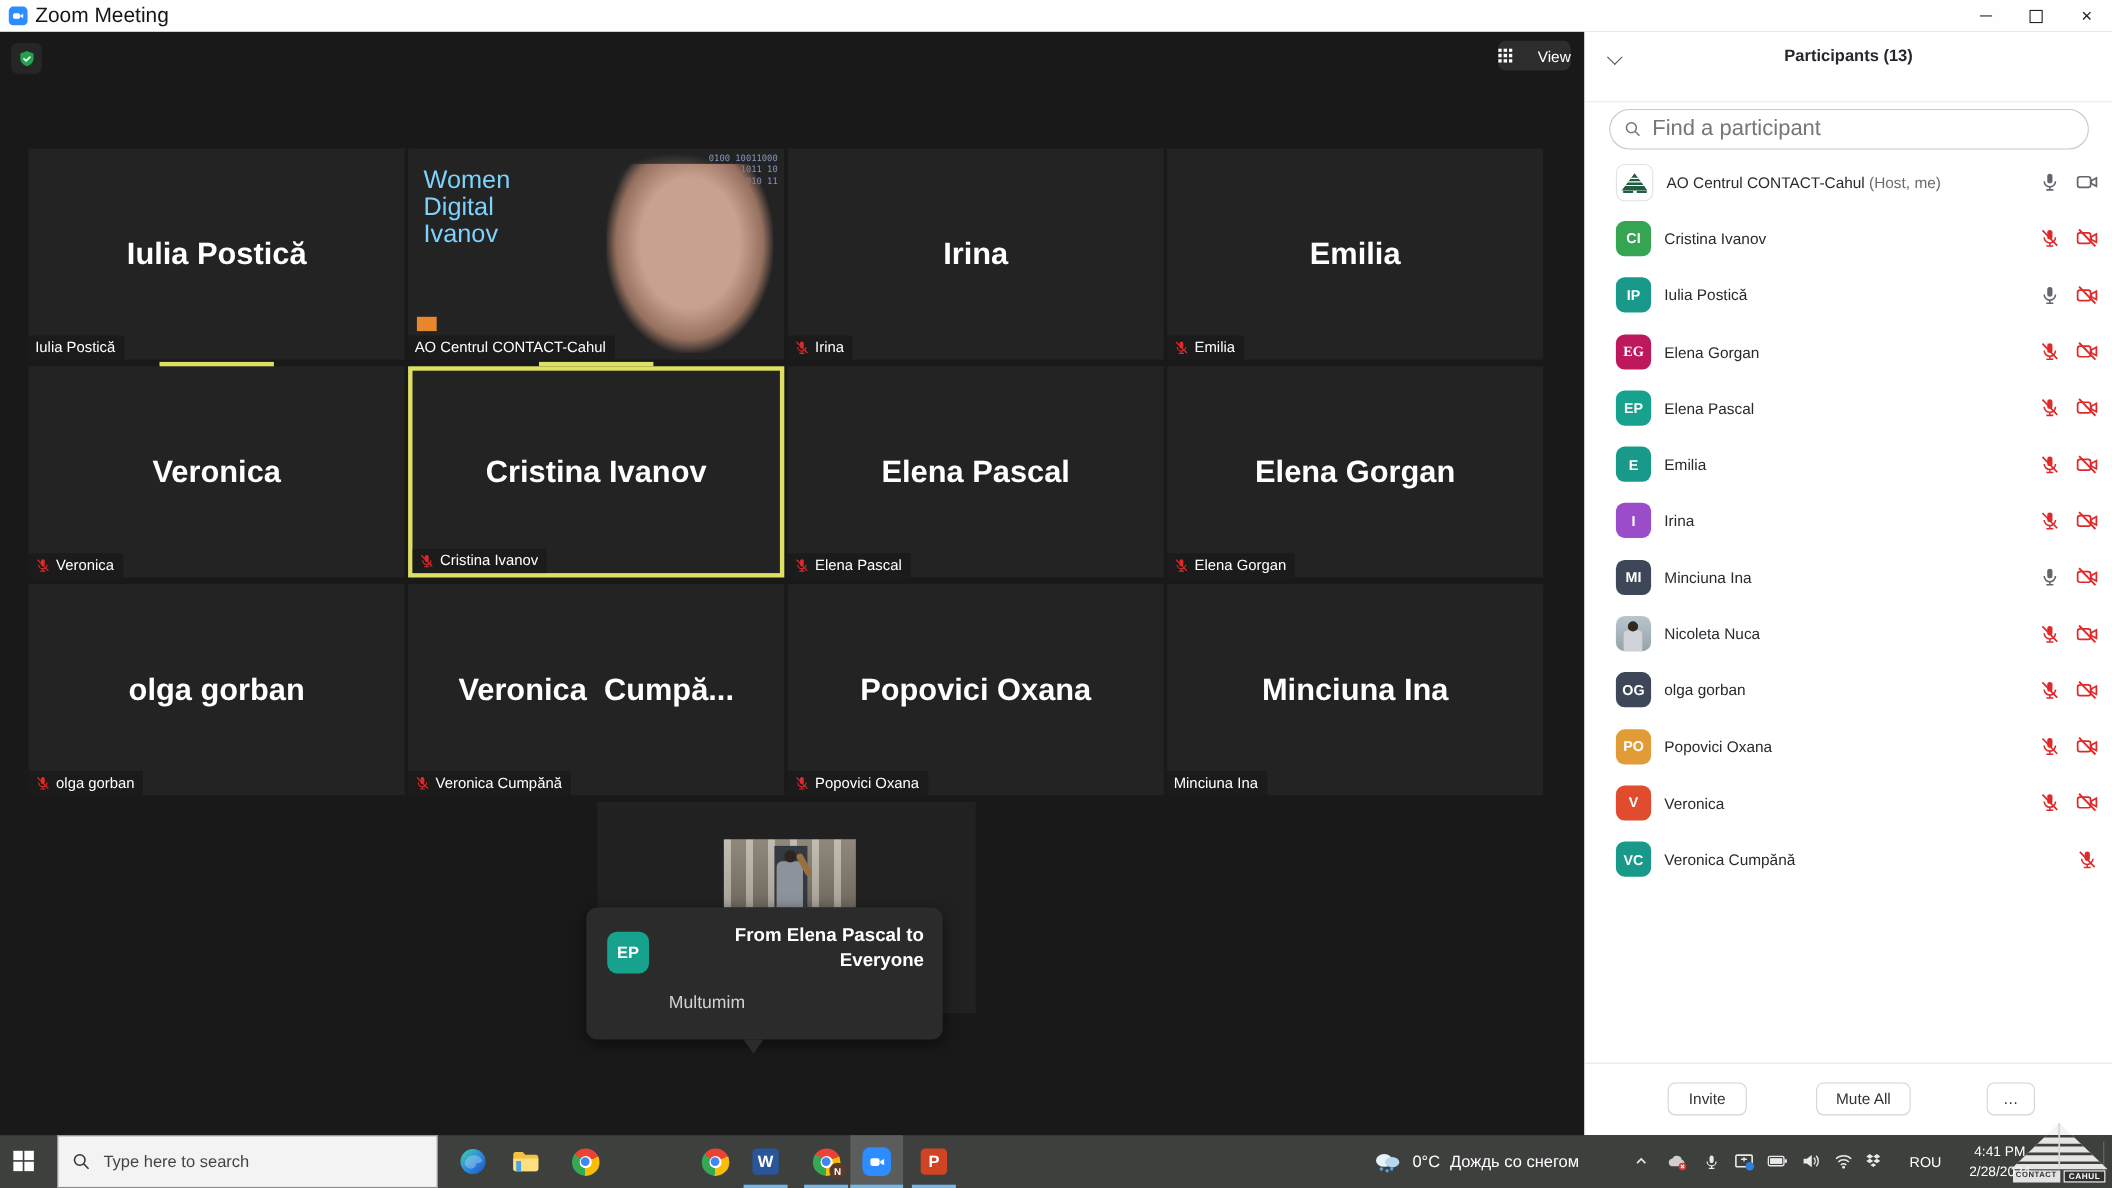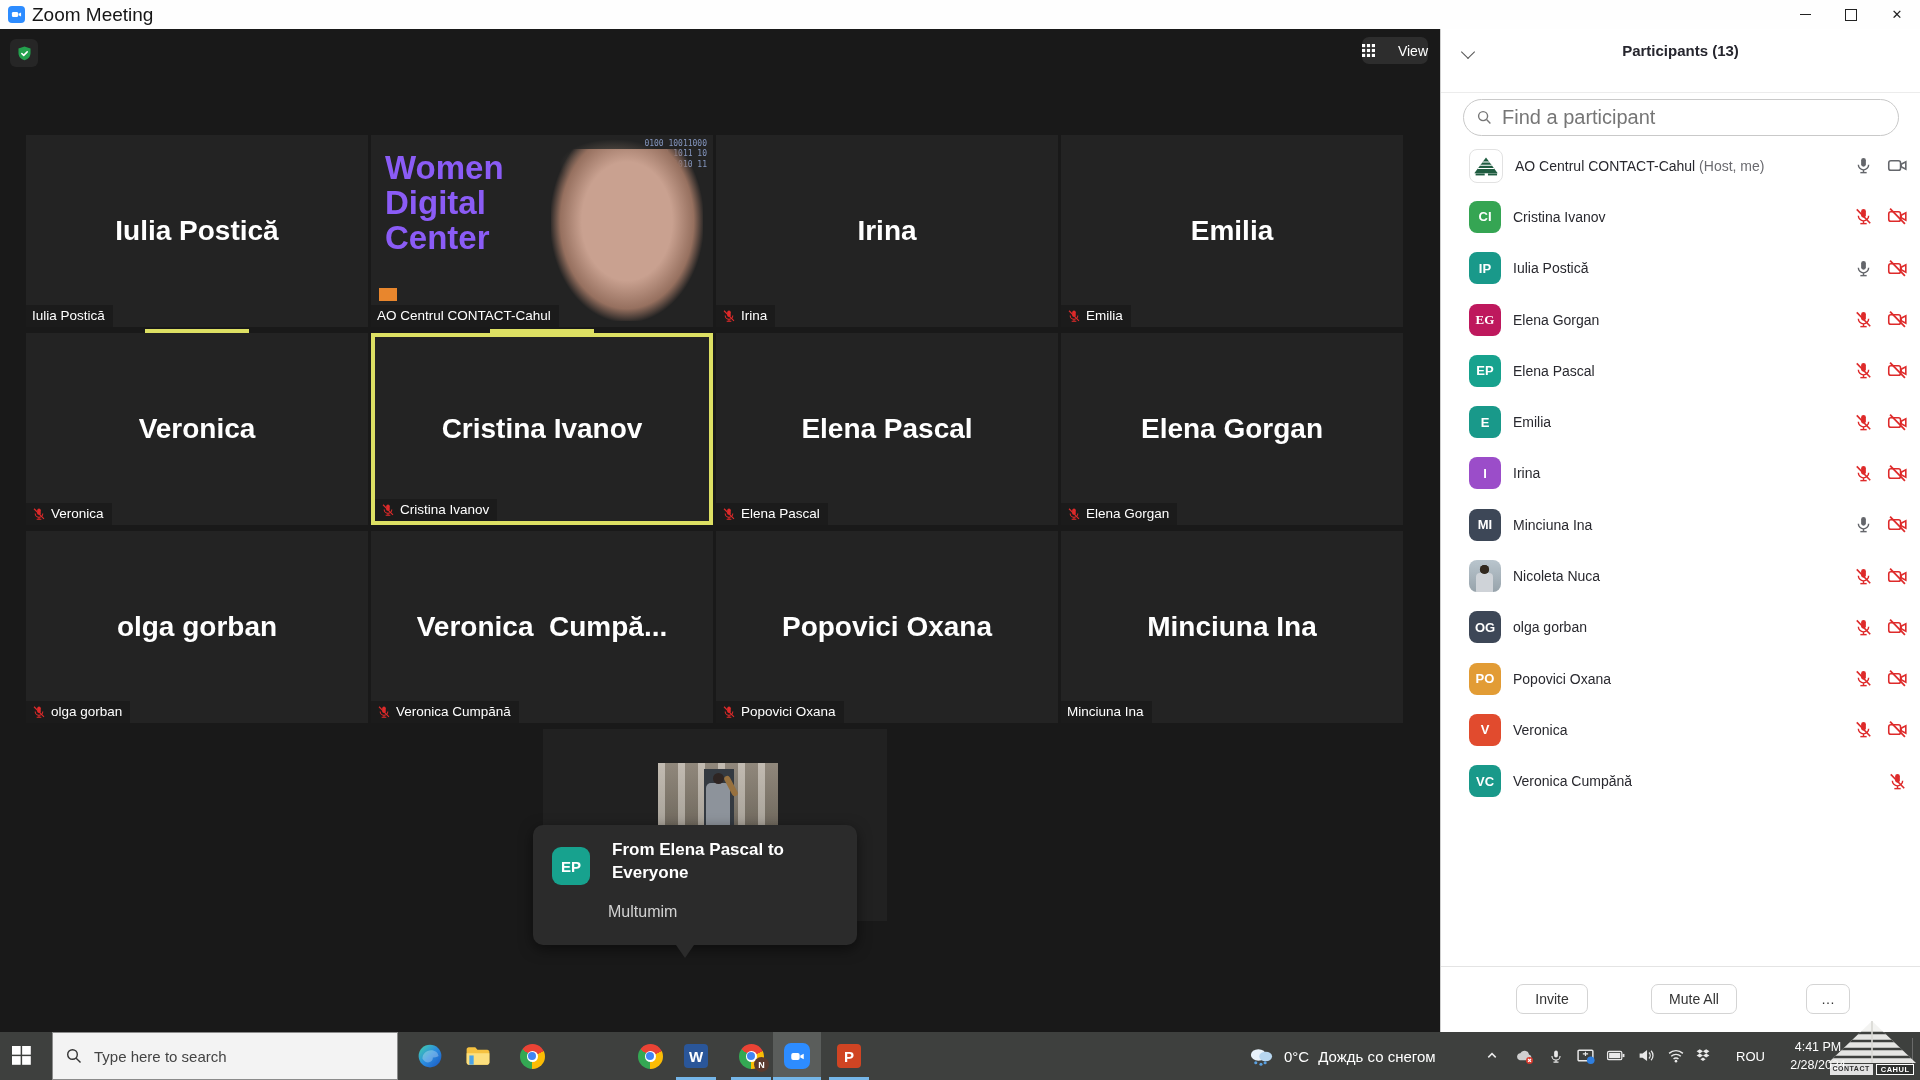--- a/index.html
+++ b/index.html
@@ -18,39 +18,39 @@
   #view-btn{position:absolute;left:1362px;top:8px;width:66px;height:27px;border-radius:7px;background:#2d2d2d;display:flex;align-items:center;justify-content:space-between;gap:6px;color:#fff;font-size:14px;}
   
   #grid{position:absolute;left:26px;top:106px;width:1382px;height:800px;}
   .tile{position:absolute;width:342px;height:192px;background:#232323;box-sizing:border-box;}
   .tile.hl{border:4px solid var(--accent);}
   .tile .bigname{position:absolute;left:0;top:0;right:0;bottom:0;display:flex;align-items:center;justify-content:center;color:#fff;font-weight:bold;font-size:28px;white-space:pre;}
   .chip{position:absolute;left:0;bottom:0;display:flex;align-items:center;gap:5px;background:rgba(22,22,22,.62);padding:3px 8px 4px 6px;color:#fff;font-size:13.5px;}
   .chip svg{display:block;}
   .audio-bar{position:absolute;left:50%;transform:translateX(-50%);bottom:-7px;width:104px;height:5px;background:var(--accent);}
   
-  .slide-line{color:#8b5cf6;font-weight:bold;font-size:33px;line-height:1.06;}
+  .slide-line{color:#7dd3fc;font-weight:normal;font-size:23px;line-height:1.06;}
   .slide-text{position:absolute;left:14px;top:16px;}
   .code-lines{position:absolute;right:6px;top:4px;text-align:right;font-family:"DejaVu Sans Mono",monospace;font-size:8px;color:#94a9d9;opacity:.85;line-height:1.3;}
   .face{position:absolute;right:10px;top:14px;width:152px;height:172px;background:radial-gradient(ellipse at 50% 42%,#c9a190 0 42%,#96705f 62%,rgba(30,26,24,0) 72%);}
   .hairblob{position:absolute;right:44px;top:4px;width:110px;height:52px;border-radius:50%;background:radial-gradient(#7a6a5d,rgba(30,26,24,0) 70%);}
   .orange-sq{position:absolute;left:8px;bottom:26px;width:18px;height:13px;background:#e8862d;}
   
   #tile13{position:absolute;left:543px;top:700px;width:344px;height:192px;background:#212121;}
   #photo{position:absolute;left:658px;top:734px;width:120px;height:62px;background:linear-gradient(180deg,#a89e90,#837b6e);overflow:hidden;}
   #photo .cols{position:absolute;inset:0;background:repeating-linear-gradient(90deg,rgba(255,255,255,.30) 0 7px,rgba(0,0,0,.14) 7px 20px);}
   #photo .door{position:absolute;left:46px;top:6px;width:30px;height:56px;background:#343a41;}
   #photo .head{position:absolute;left:55px;top:10px;width:11px;height:11px;border-radius:50%;background:#2e2523;}
   #photo .body{position:absolute;left:48px;top:20px;width:24px;height:42px;border-radius:5px 5px 0 0;background:#8d939b;}
   #photo .arm{position:absolute;left:70px;top:12px;width:6px;height:22px;border-radius:3px;background:#97713f;transform:rotate(-28deg);}
   
   #popup{position:absolute;left:533px;top:796px;width:324px;height:120px;background:#2b2b2b;border-radius:10px;box-shadow:0 4px 14px rgba(0,0,0,.5);}
   #popup .ptr{position:absolute;left:143px;top:120px;width:0;height:0;border-left:9px solid transparent;border-right:9px solid transparent;border-top:13px solid #2b2b2b;}
   #popup .pav{position:absolute;left:19px;top:22px;width:38px;height:38px;border-radius:9px;color:#fff;font-weight:bold;font-size:15px;display:flex;align-items:center;justify-content:center;}
-  #popup .ptitle{position:absolute;left:79px;top:14px;width:228px;color:#fff;font-weight:bold;font-size:17px;line-height:1.35;}
+  #popup .ptitle{position:absolute;left:79px;top:14px;width:228px;color:#fff;font-weight:bold;font-size:17px;line-height:1.35;text-align:right;}
   #popup .pmsg{position:absolute;left:75px;top:78px;color:#d2d2d2;font-size:16px;}
   
   #panel{position:absolute;left:1440px;top:29px;width:480px;height:1003px;background:#fff;border-left:1px solid #cfcfcf;box-sizing:border-box;}
   #panel-chev{position:absolute;left:22px;top:18px;width:9px;height:9px;border-right:1.8px solid #555;border-bottom:1.8px solid #555;transform:rotate(45deg);}
   #panel-title{position:absolute;left:0;top:13px;width:100%;text-align:center;font-weight:bold;font-size:15px;color:#26262e;}
   #panel-hdiv{position:absolute;left:0;top:63px;width:100%;height:1px;background:#ececec;}
   #psearch{position:absolute;left:22px;top:70px;width:436px;height:37px;border:1px solid #c9c9c9;border-radius:19px;box-sizing:border-box;display:flex;align-items:center;background:#fff;}
   #psearch input{border:none;outline:none;flex:1;font-size:20px;font-family:"Liberation Sans",sans-serif;color:#333;background:transparent;margin-left:8px;}
   #psearch input::placeholder{color:#767676;}
   #rows{position:absolute;left:0;top:111px;width:100%;}
@@ -145,21 +145,21 @@
           <div class="bigname">Iulia Postică</div>
           <div class="chip">
             <span>Iulia Postică</span>
           </div>
           <div class="audio-bar"></div>
         </div>
         <div class="tile" style="left: 345px; top: 0px;">
           <div class="slide-text">
             <div class="slide-line">Women</div>
             <div class="slide-line">Digital</div>
-            <div class="slide-line">Center</div>
+            <div class="slide-line">Ivanov</div>
           </div>
           <div class="code-lines">
             <div>0100 10011000</div>
             <div>00110 1011 10</div>
             <div>0111010 11</div>
           </div>
           <div class="hairblob"></div>
           <div class="face"></div>
           <div class="orange-sq"></div>
           <div class="chip">

